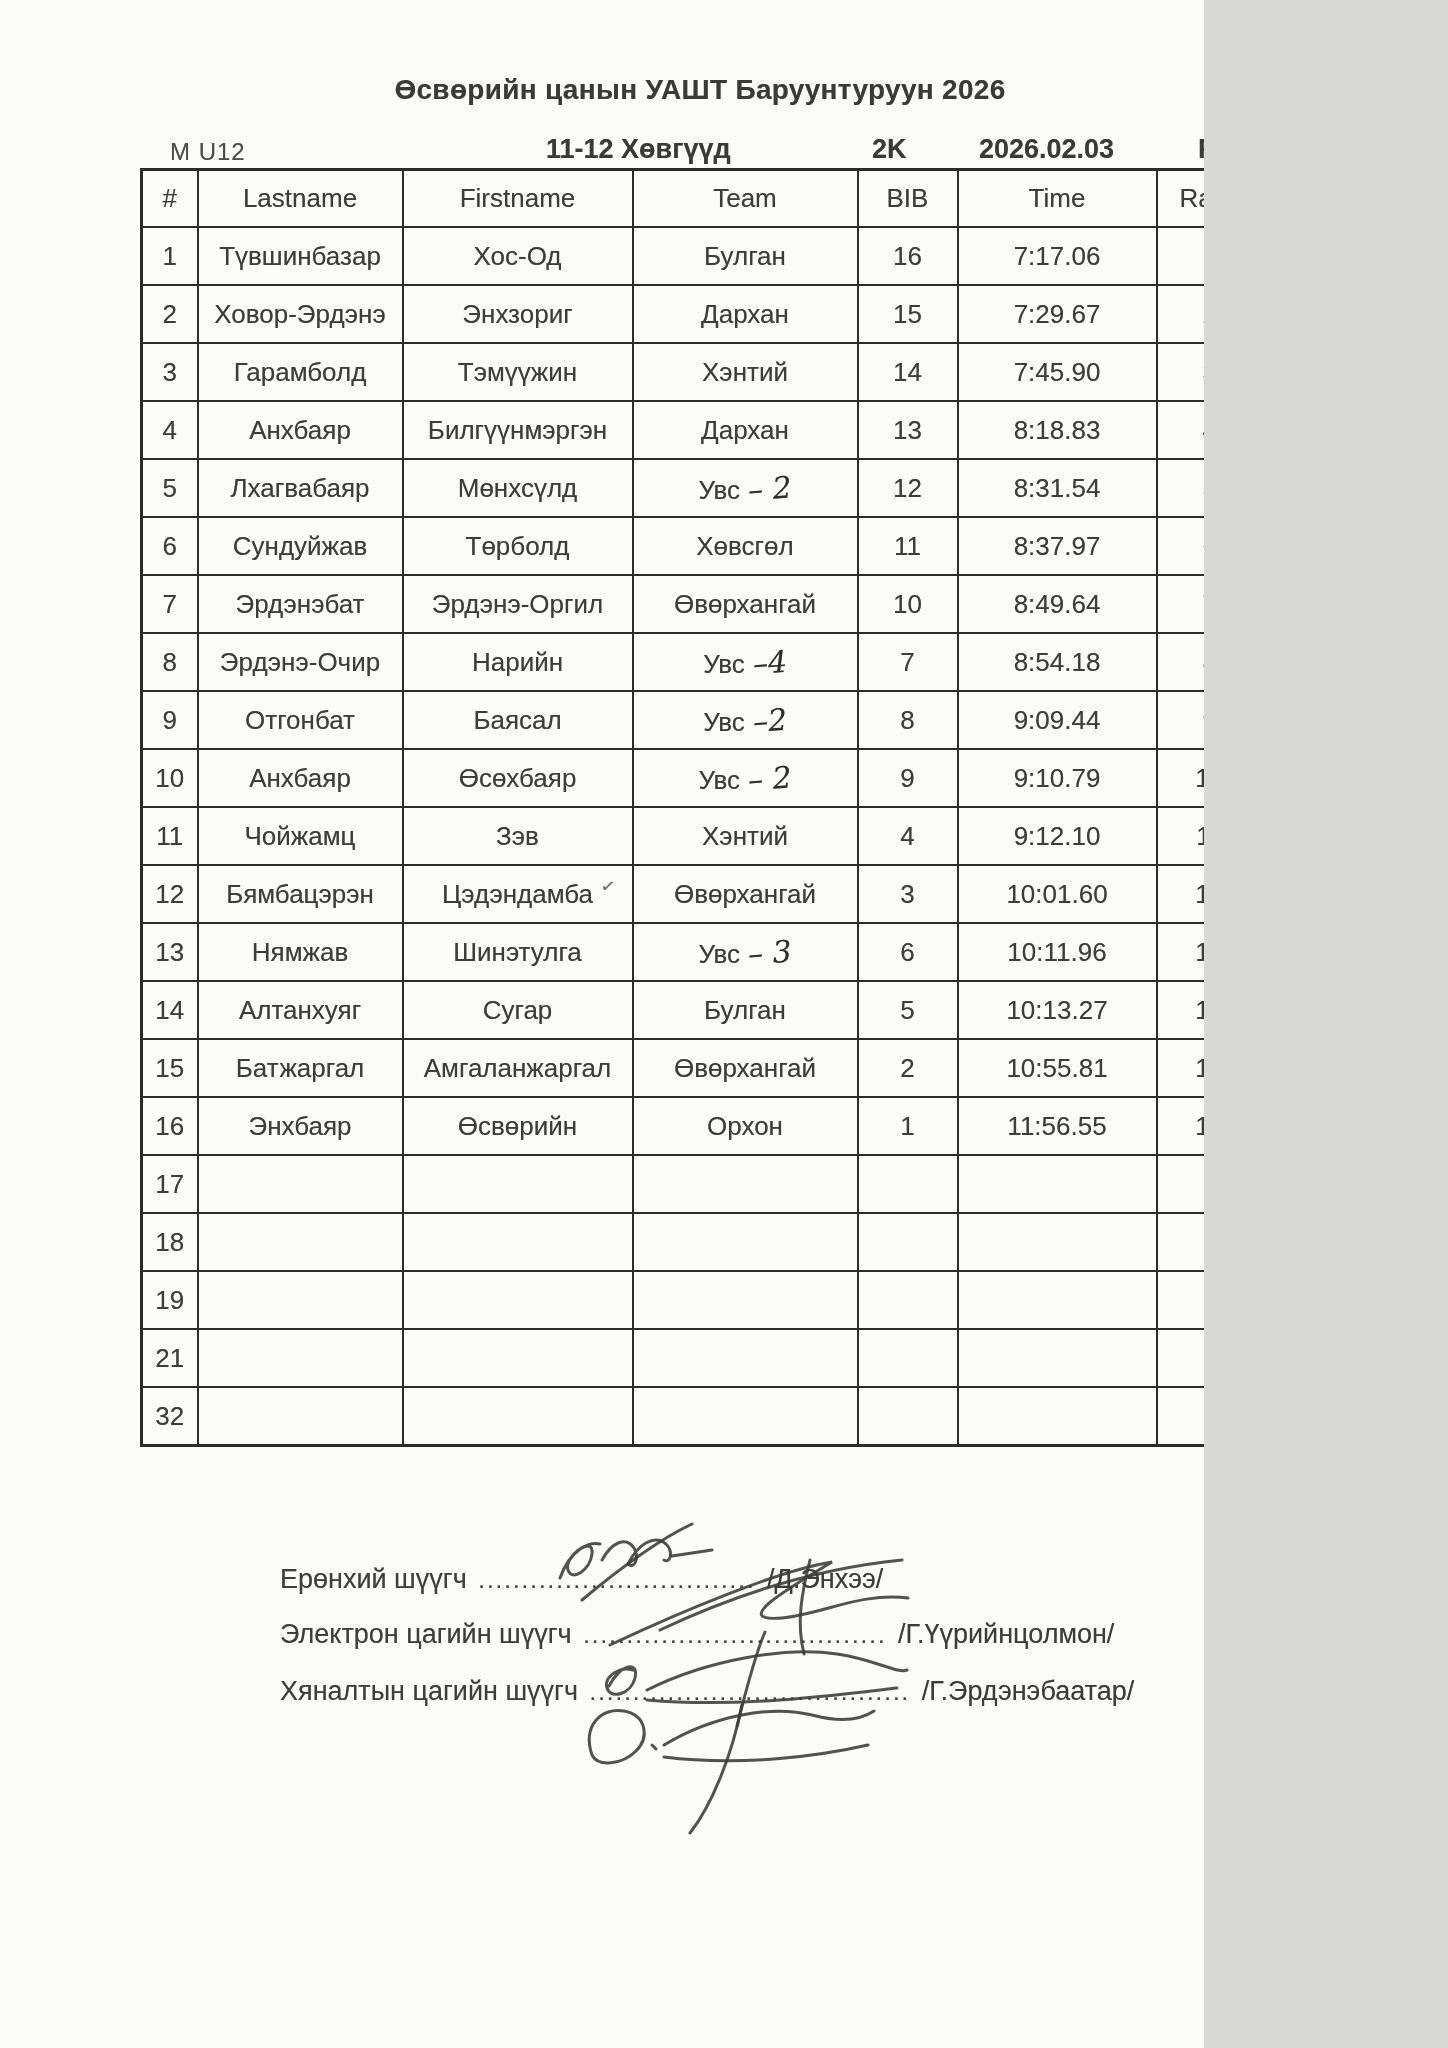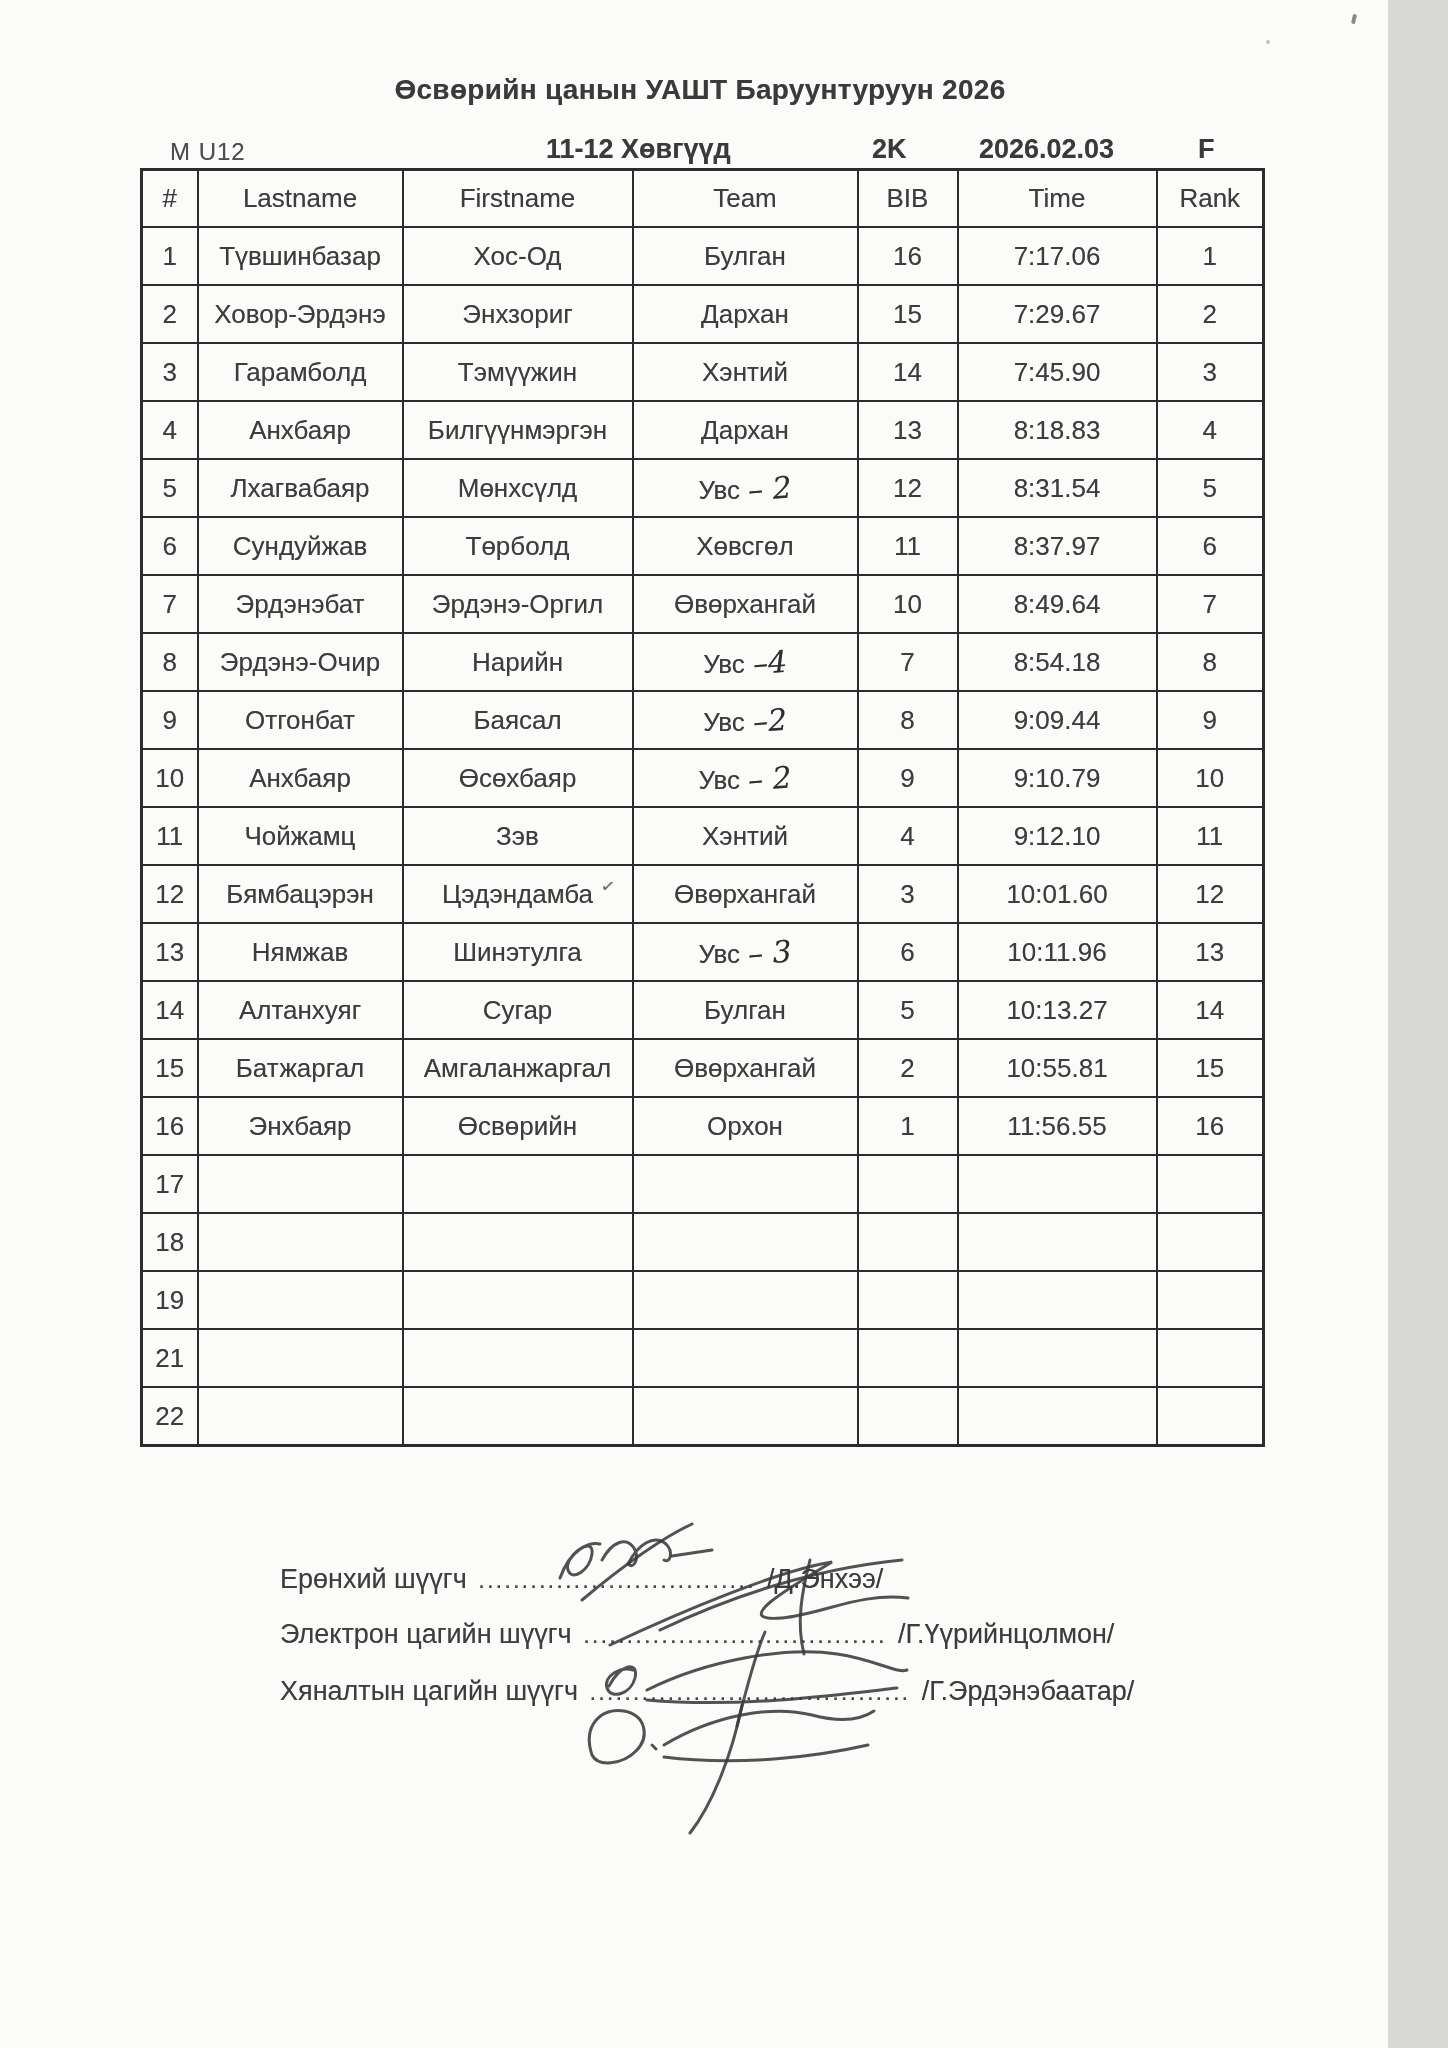--- a/index.html
+++ b/index.html
@@ -1,18 +1,18 @@
 <!DOCTYPE html>
 <html><head>
 <meta charset="utf-8">
 <style>
   html,body{margin:0;padding:0;background:#d8d8d6;}
   .page{
     position:relative;
-    width:1388px;height:2048px;
+    width:1204px;height:2048px;
     background:#fbfbf9;
     font-family:"Liberation Sans", sans-serif;
     color:#3d3d3d;
     overflow:hidden;
     text-shadow:0 0 0.6px rgba(70,70,70,0.55);
   }
   .title{
     position:absolute;top:74px;left:0;width:1400px;
     text-align:center;font-size:28px;font-weight:bold;color:#3a3a3a;
     letter-spacing:0.3px;
@@ -269,21 +269,21 @@
         <tr>
           <td class="c-num">21</td>
           <td class="c-last"></td>
           <td class="c-first"></td>
           <td class="c-team"></td>
           <td class="c-bib"></td>
           <td class="c-time"></td>
           <td class="c-rank"></td>
         </tr>
         <tr>
-          <td class="c-num">22</td>
+          <td class="c-num">32</td>
           <td class="c-last"></td>
           <td class="c-first"></td>
           <td class="c-team"></td>
           <td class="c-bib"></td>
           <td class="c-time"></td>
           <td class="c-rank"></td>
         </tr>
       </tbody>
   </table>
 

